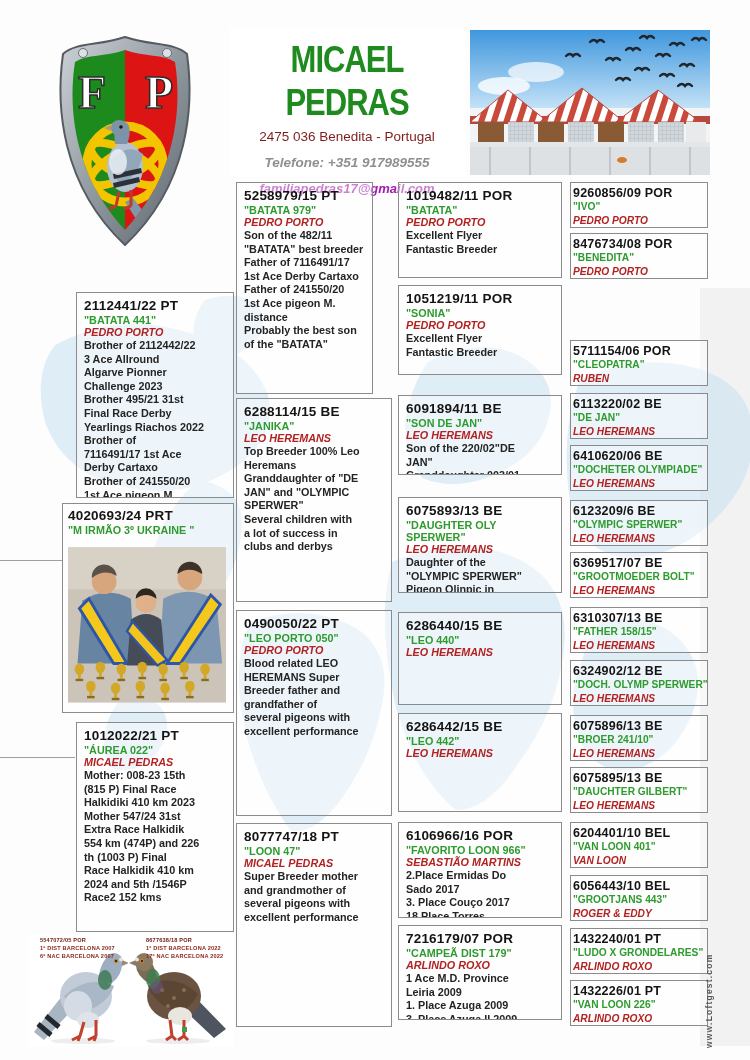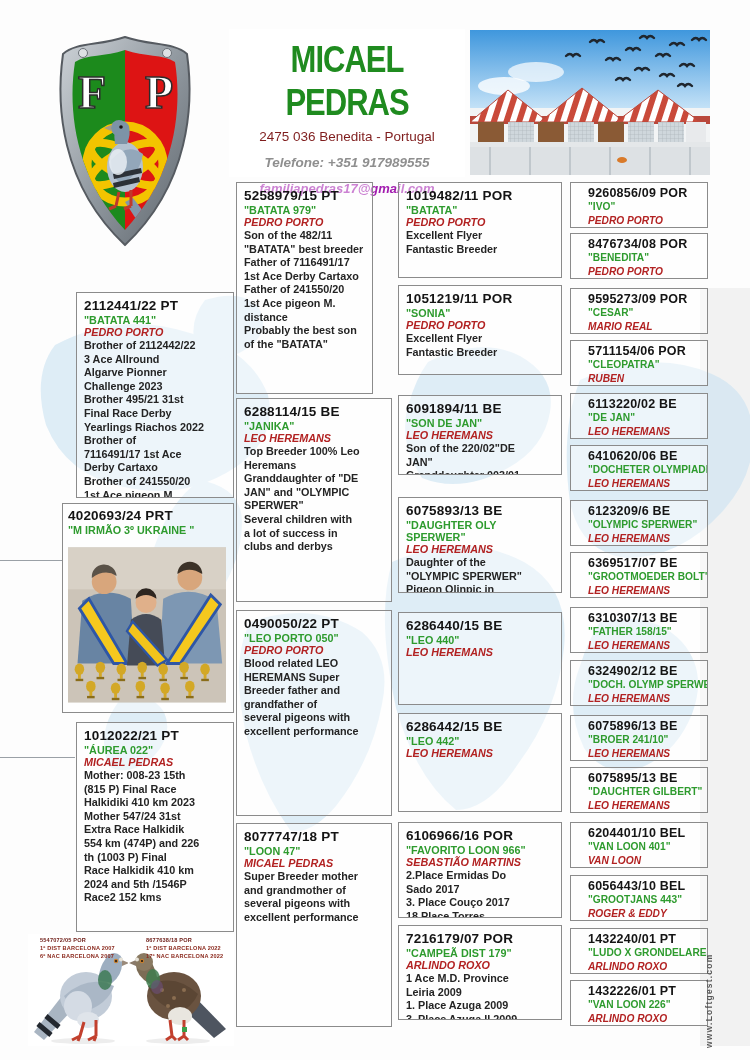--- a/index.html
+++ b/index.html
@@ -9,21 +9,21 @@
   .graystrip{position:absolute;left:700px;top:288px;width:50px;height:758px;background:#f2f2f2;z-index:0;}
   .hl{position:absolute;height:1px;background:#9aa0a6;z-index:1;}
 
   .pbox{position:absolute;border:1px solid #8b8b8b;background:rgba(255,255,255,0.45);
         padding:5px 7px;box-sizing:border-box;overflow:hidden;z-index:2;}
   .ring{font-size:13.5px;font-weight:700;color:#141414;letter-spacing:.2px;}
   .pname{font-size:10.8px;font-weight:700;color:#2e9b2e;margin-top:1px;}
   .fancier{font-size:10.8px;font-weight:700;font-style:italic;color:#b22222;}
   .pbody{font-size:10.8px;font-weight:700;color:#242424;white-space:pre-line;line-height:13.6px;margin-top:1px;}
 
-  .sbox{padding:3px 17px;}
+  .sbox{padding:3px 2px;}
   .sbox .ring{font-size:12.5px;}
   .sbox .pname,.sbox .fancier{font-size:10.2px;line-height:13.5px;margin-top:0;white-space:nowrap;}
 
   .titlebox{position:absolute;left:229px;top:29px;width:236px;height:148px;background:#ffffff;z-index:2;text-align:center;}
   .brand{margin:10px 0 0 0;font-size:31px;font-weight:800;letter-spacing:-1px;color:#1f8b1f;
          transform:scaleY(1.18);transform-origin:top center;}
   .addr{margin-top:18px;font-size:13.5px;font-weight:400;color:#7f1d1d;}
   .phone{margin-top:11px;font-size:13.5px;font-weight:700;color:#8f8f8f;font-style:italic;}
   .email{margin-top:11px;font-size:13px;font-weight:700;font-style:italic;color:#a21caf;}
 
@@ -445,25 +445,20 @@
   <div class="pbox sbox" style="left:570px;top:182px;width:138px;height:46px;">
     <div class="ring">9260856/09 POR</div>
     <div class="pname">"IVO"</div>
     <div class="fancier">PEDRO PORTO</div>
   </div>
   <div class="pbox sbox" style="left:570px;top:233px;width:138px;height:46px;">
     <div class="ring">8476734/08 POR</div>
     <div class="pname">"BENEDITA"</div>
     <div class="fancier">PEDRO PORTO</div>
   </div>
-  <div class="pbox sbox" style="left:570px;top:288px;width:138px;height:46px;">
-    <div class="ring">9595273/09 POR</div>
-    <div class="pname">"CESAR"</div>
-    <div class="fancier">MARIO REAL</div>
-  </div>
   <div class="pbox sbox" style="left:570px;top:340px;width:138px;height:46px;">
     <div class="ring">5711154/06 POR</div>
     <div class="pname">"CLEOPATRA"</div>
     <div class="fancier">RUBEN</div>
   </div>
   <div class="pbox sbox" style="left:570px;top:393px;width:138px;height:46px;">
     <div class="ring">6113220/02 BE</div>
     <div class="pname">"DE JAN"</div>
     <div class="fancier">LEO HEREMANS</div>
   </div>

